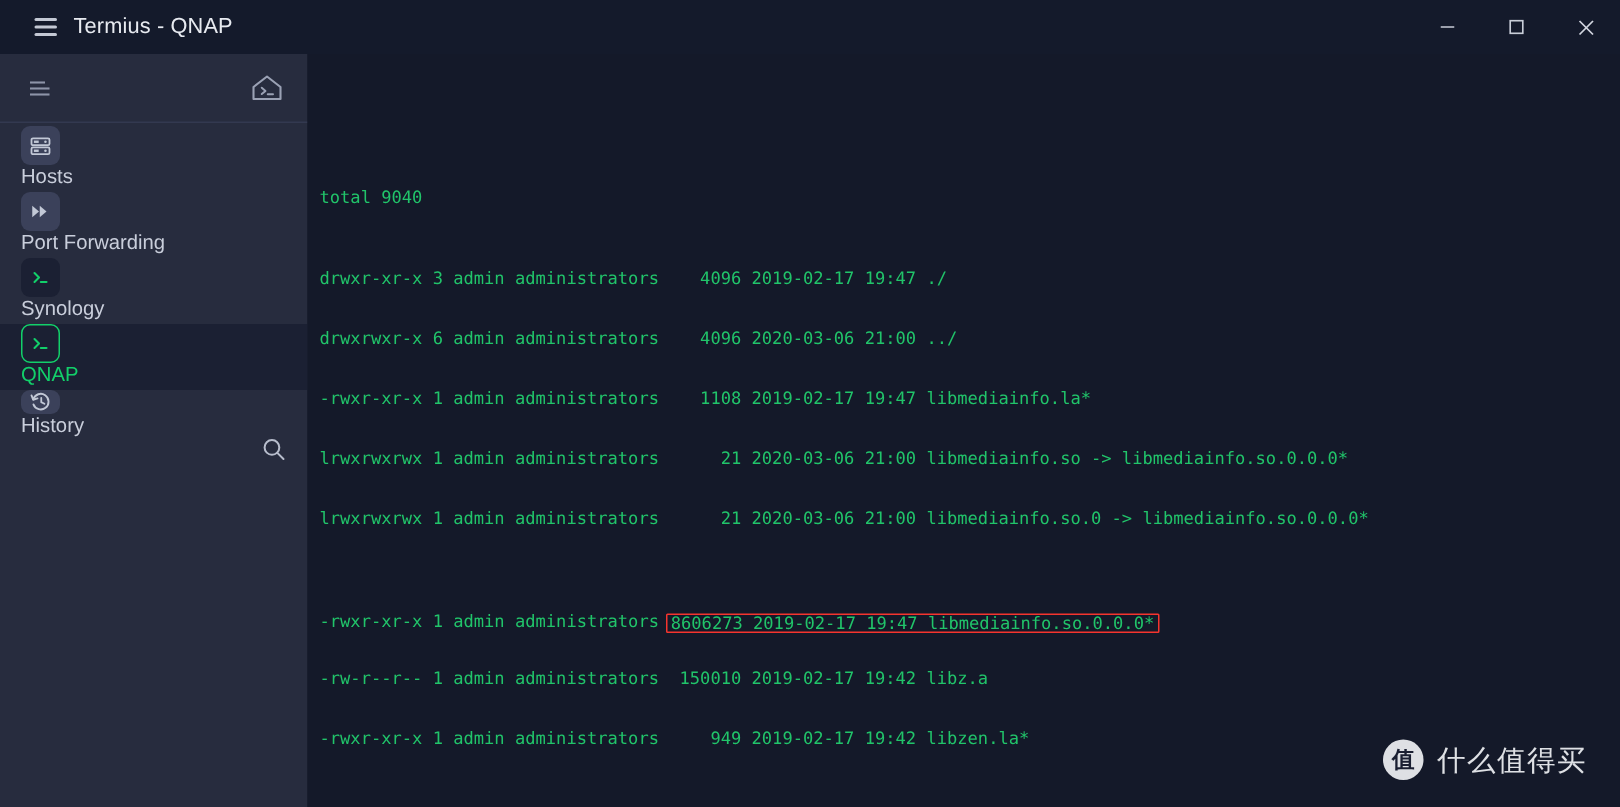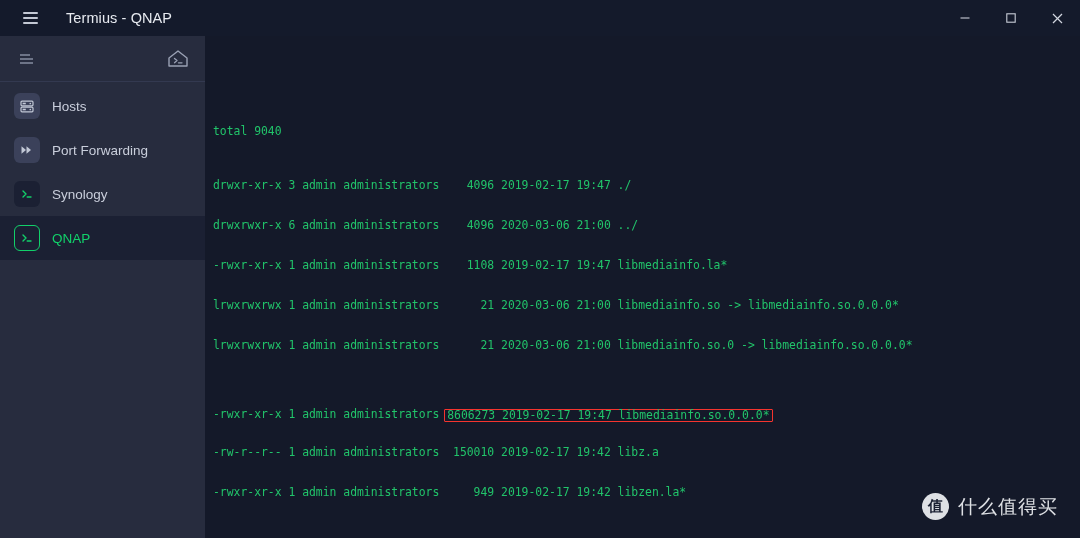--- a/index.html
+++ b/index.html
@@ -45,21 +45,21 @@
     cursor: pointer;
   }
   .hamburger span {
     display: block;
     width: 15px;
     height: 2px;
     background: #c3c8d4;
     border-radius: 1px;
   }
   .app-title {
-    margin-left: 18px;
+    margin-left: 1px;
     color: #e7eaf0;
     font-size: 14.5px;
     letter-spacing: .1px;
     white-space: nowrap;
   }
   .win-controls {
     margin-left: auto;
     display: flex;
     height: 36px;
   }
@@ -103,25 +103,25 @@
     align-items: center;
     justify-content: center;
     cursor: pointer;
   }
   .sidebar-list {
     flex: 1;
     padding-top: 2px;
   }
   .sb-item {
     display: flex;
-    align-items: center;
     height: 44px;
     padding: 0 14px 0 14px;
     cursor: pointer;
     position: relative;
+    flex-direction: column;
   }
   .sb-item.active {
     background: #1b2033;
   }
   .sb-ico {
     width: 26px;
     height: 26px;
     min-width: 26px;
     border-radius: 6px;
     background: #3b415a;
@@ -309,20 +309,36 @@
         <div class="sb-item active">
           <div class="sb-ico term-green">
             <svg width="16" height="14" viewBox="0 0 16 14">
               <path d="M4 4 L7 7 L4 10" fill="none" stroke="#12d06a" stroke-width="1.4" stroke-linecap="round" stroke-linejoin="round"></path>
               <line x1="8.2" y1="10" x2="12" y2="10" stroke="#12d06a" stroke-width="1.4" stroke-linecap="round"></line>
             </svg>
           </div>
           <div class="sb-label">QNAP</div>
         </div>
 
+        <div class="sb-item">
+          <div class="sb-ico">
+            <svg width="17" height="16" viewBox="0 0 17 16">
+              <path d="M3.2 6.2 A5.2 5.2 0 1 1 3.3 9.6" fill="none" stroke="#c2c8d6" stroke-width="1.25" stroke-linecap="round"></path>
+              <path d="M2 3.6 L3.1 6.5 L6.0 5.6" fill="none" stroke="#c2c8d6" stroke-width="1.25" stroke-linecap="round" stroke-linejoin="round"></path>
+              <path d="M8.5 5.2 L8.5 8.1 L10.6 9.2" fill="none" stroke="#c2c8d6" stroke-width="1.2" stroke-linecap="round" stroke-linejoin="round"></path>
+            </svg>
+          </div>
+          <div class="sb-label">History</div>
+          <div class="sb-trailing">
+            <svg width="17" height="17" viewBox="0 0 17 17">
+              <circle cx="7.3" cy="7.3" r="4.9" fill="none" stroke="#b7bdcc" stroke-width="1.35"></circle>
+              <line x1="10.9" y1="10.9" x2="15" y2="15" stroke="#b7bdcc" stroke-width="1.35" stroke-linecap="round"></line>
+            </svg>
+          </div>
+        </div>
 
       </div>
     </div>
 
     <div class="terminal">
       <div class="term-lines">
 
 
         <div class="term-line"><span>total 9040</span></div>
 

